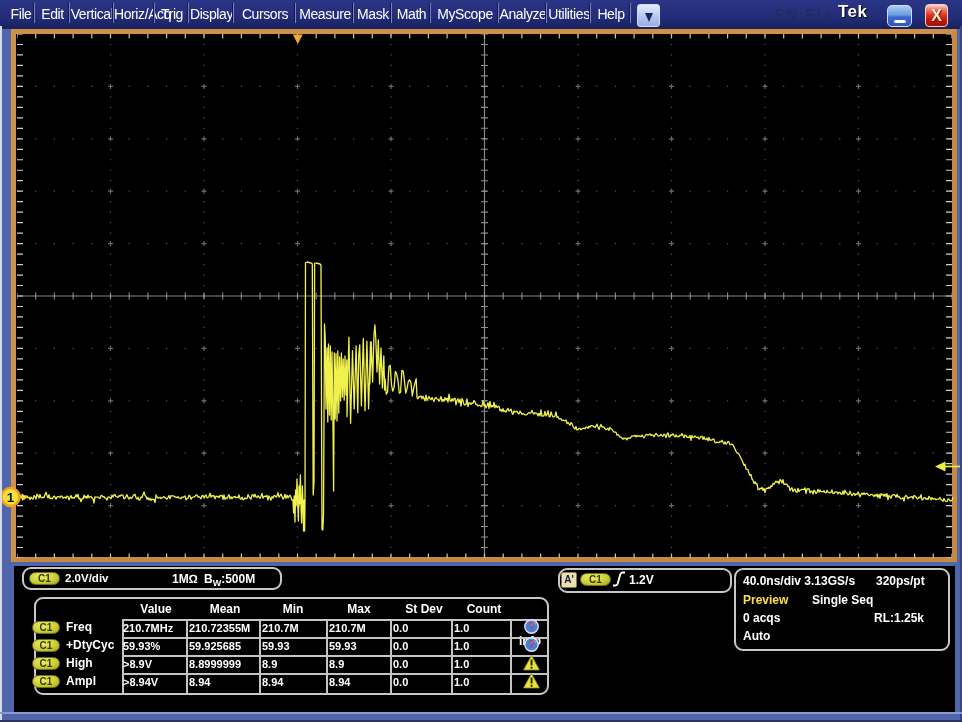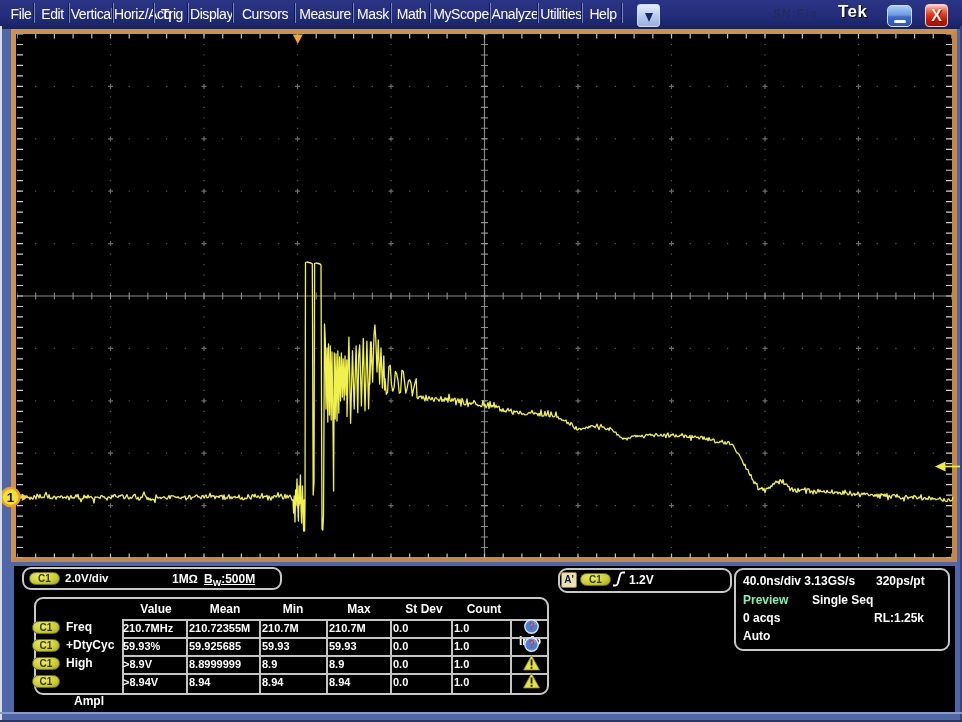--- a/index.html
+++ b/index.html
@@ -47,30 +47,30 @@
   <div class="mi" style="width:35px;text-indent:7px;">File</div>
   <div class="mi" style="width:35px">Edit</div>
   <div class="mi" style="width:44px">Vertical</div>
   <div class="mi" style="width:41px">Horiz/Acq</div>
   <div class="mi" style="width:34px">Trig</div>
   <div class="mi" style="width:45px">Display</div>
   <div class="mi" style="width:62px">Cursors</div>
   <div class="mi" style="width:58px">Measure</div>
   <div class="mi" style="width:38px">Mask</div>
   <div class="mi" style="width:39px">Math</div>
-  <div class="mi" style="width:60px">MyScope</div>
+  <div class="mi" style="width:68px">MyScope</div>
   <div class="mi" style="width:48px">Analyze</div>
   <div class="mi" style="width:44px">Utilities</div>
   <div class="mi" style="width:40px;">Help</div>
 </div>
 <div id="ddbtn">
     <span></span>
   </div>
 <div id="tek">Tek</div>
-<div style="position:absolute;left:768px;top:7px;color:#242b60;font-size:12px;font-weight:bold;letter-spacing:1px;">·SN:Eia</div>
+<div style="position:absolute;left:768px;top:7px;color:#242b60;font-size:16px;font-weight:bold;letter-spacing:1px;">·SN:Eia</div>
 <div id="minbtn">
     <span></span>
   </div>
 <div id="closebtn">X</div>
 
 <div id="grat"></div>
 <svg id="gsvg" width="936" height="525" style="left:17px;top:34px;">
 <line x1="93.5" y1="0" x2="93.5" y2="524.0" stroke="#555555" stroke-width="1.2" stroke-dasharray="1.2 9.28" stroke-dashoffset="0.6"></line>
 <line x1="187.0" y1="0" x2="187.0" y2="524.0" stroke="#555555" stroke-width="1.2" stroke-dasharray="1.2 9.28" stroke-dashoffset="0.6"></line>
 <line x1="280.5" y1="0" x2="280.5" y2="524.0" stroke="#555555" stroke-width="1.2" stroke-dasharray="1.2 9.28" stroke-dashoffset="0.6"></line>
@@ -131,36 +131,36 @@
 <div id="panel"></div>
 <div style="position:absolute;left:0;top:26px;width:1.5px;height:696px;background:#d8dce8;"></div>
 <div style="position:absolute;left:959.5px;top:26px;width:2.5px;height:696px;background:#39467e;"></div>
 <div style="position:absolute;left:0;top:712px;width:962px;height:1.5px;background:#8a99cc;"></div>
 <div style="position:absolute;left:0;top:719.5px;width:962px;height:2.5px;background:#2b3560;"></div>
 
 <div class="box" style="left:22px;top:567px;width:260px;height:23px;"></div>
 <div class="c1badge" style="left:29px;top:572px;">C1</div>
 <div class="wt" style="left:65px;top:572px;font-size:11.5px;">2.0V/div</div>
 <div class="wt" style="left:172px;top:572px;">1MΩ</div>
-<div class="wt" style="left:204px;top:572px;text-decoration:underline;">B<span style="font-size:9px;vertical-align:-3px;">W</span>:500M</div>
+<div class="wt" style="left:204px;top:572px;">B<span style="font-size:9px;vertical-align:-3px;">W</span>:500M</div>
 
 <div id="trigbox">
 <div class="box" style="left:558px;top:568px;width:174px;height:25px;"></div>
 <div style="position:absolute;left:561px;top:572px;width:14px;height:14px;background:#ecdfb2;border:1px solid #8a7a40;border-radius:2px;color:#151c4a;font-size:10px;font-weight:bold;text-align:center;line-height:14px;">A'</div>
 <div class="c1badge" style="left:580px;top:573px;">C1</div>
 <svg class="slope" viewBox="0 0 14 16">
       <path d="M1 14.5 L3.5 14.5 Q5 14.5 5.8 12.5 L8.2 3.5 Q9 1.5 10.5 1.5 L13 1.5" fill="none" stroke="#fff" stroke-width="1.9"></path>
     </svg>
 <div class="wt" style="left:629px;top:573px;">1.2V</div>
 </div>
 
 <div class="box" style="left:734px;top:568px;width:216px;height:83px;"></div>
 <div class="wt" style="left:743px;top:574px;">40.0ns/div 3.13GS/s</div>
 <div class="wt" style="left:876px;top:574px;">320ps/pt</div>
-<div class="wt" style="left:743px;top:593px;color:#86efac;">Preview</div>
+<div class="wt" style="left:743px;top:593px;color:#fde047;">Preview</div>
 <div class="wt" style="left:812px;top:593px;">Single Seq</div>
 <div class="wt" style="left:743px;top:611px;">0 acqs</div>
 <div class="wt" style="left:874px;top:611px;">RL:1.25k</div>
 <div class="wt" style="left:743px;top:629px;">Auto</div>
 
 <div class="box" style="left:34px;top:597px;width:515px;height:98px;"></div>
 <div id="hdrrow">
  <span style="left:156px;top:602px;">Value</span>
  <span style="left:225px;top:602px;">Mean</span>
  <span style="left:293px;top:602px;text-align:right;">Min</span>
@@ -213,21 +213,21 @@
 <div class="cellt" style="left:262px;top:658px;">8.9</div>
 <div class="cellt" style="left:329px;top:658px;">8.9</div>
 <div class="cellt" style="left:393px;top:658px;">0.0</div>
 <div class="cellt" style="left:454px;top:658px;">1.0</div>
 <svg style="position:absolute;left:523px;top:655px;" width="17" height="16">
 <polygon points="8.5,0.5 16.5,15 0.5,15" fill="#e8e23c" stroke="#8a8420" stroke-width="0.8"></polygon>
 <rect x="7.6" y="4.5" width="1.9" height="6" fill="#222"></rect>
 <rect x="7.6" y="11.8" width="1.9" height="1.9" fill="#222"></rect>
 </svg>
 <div class="c1badge" style="left:32px;top:675px;width:28px;">C1</div>
-<div class="ybadge-lbl" style="left:74px;top:674px;margin-top:20px;">Ampl</div>
+<div class="ybadge-lbl" style="left:66px;top:674px;">Ampl</div>
 <div class="cellt" style="left:123px;top:676px;">&gt;8.94V</div>
 <div class="cellt" style="left:189px;top:676px;">8.94</div>
 <div class="cellt" style="left:262px;top:676px;">8.94</div>
 <div class="cellt" style="left:329px;top:676px;">8.94</div>
 <div class="cellt" style="left:393px;top:676px;">0.0</div>
 <div class="cellt" style="left:454px;top:676px;">1.0</div>
 <svg style="position:absolute;left:523px;top:673px;" width="17" height="16">
 <polygon points="8.5,0.5 16.5,15 0.5,15" fill="#e8e23c" stroke="#8a8420" stroke-width="0.8"></polygon>
 <rect x="7.6" y="4.5" width="1.9" height="6" fill="#222"></rect>
 <rect x="7.6" y="11.8" width="1.9" height="1.9" fill="#222"></rect>

